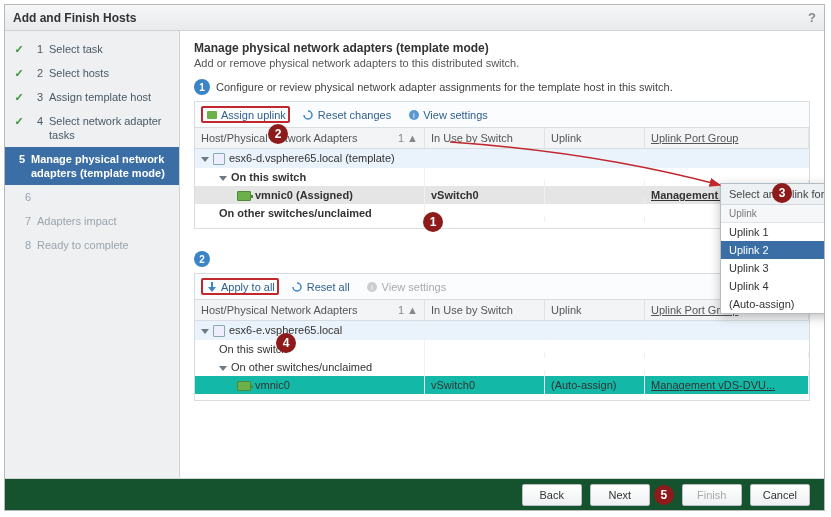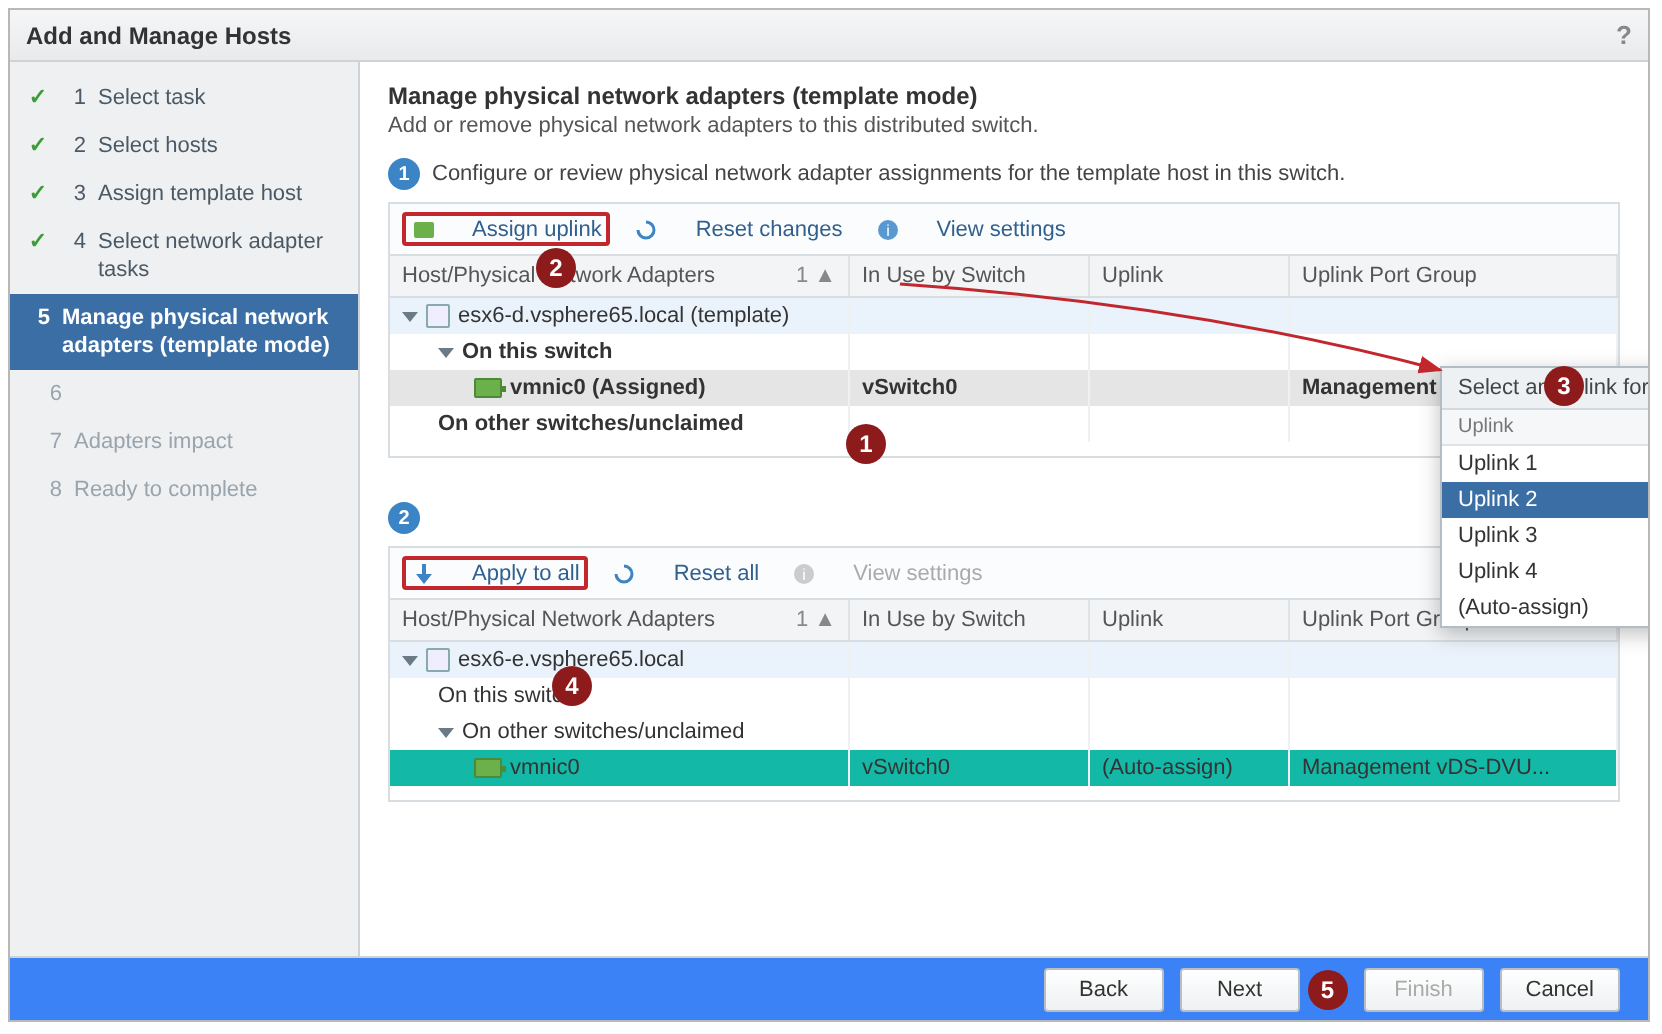--- a/index.html
+++ b/index.html
@@ -14,29 +14,29 @@
   .step .num { width: 12px; text-align: right; flex-shrink: 0; }
   .step .chk { color: #3a9d3a; font-weight: bold; width: 12px; display:inline-block; text-align:center; flex-shrink:0; }
   .step.sub { padding-left: 14px; color: #9aa4ad; }
   .step.sub .num { color: #9aa4ad; }
   .main { flex: 1; background: #fff; padding: 10px 14px; overflow: hidden; position: relative; }
   .main h2 { font-size: 12px; font-weight: bold; color: #333; margin-bottom: 2px; }
   .main .subtitle { font-size: 11px; color: #555; margin-bottom: 10px; }
   .stepline { display: flex; align-items: center; gap: 6px; margin: 10px 0 6px; font-size: 11px; color: #444; }
   .circnum { width: 16px; height: 16px; border-radius: 50%; background: #3b84c6; color: #fff; display: inline-flex; align-items: center; justify-content: center; font-size: 10px; font-weight: bold; }
   .toolbar { display: flex; align-items: center; gap: 8px; padding: 4px 6px; font-size: 11px; border: 1px solid #d8dde1; border-bottom: none; background: #fbfcfd; }
-  .toolbar-item { display: inline-flex; align-items: center; gap: 18px; padding: 2px 4px; cursor: pointer; color: #31608f; }
+  .toolbar-item { display: inline-flex; align-items: center; gap: 3px; padding: 2px 4px; cursor: pointer; color: #31608f; }
   .tb-icon { width: 13px; height: 13px; display: inline-flex; align-items: center; justify-content: center; }
   .tb-icon.green svg rect{fill:#6bb04a;} .tb-icon.blue svg path{stroke:#3b84c6;} .tb-icon.info svg circle{fill:#5a99d0;}
   .tb-icon.arrow svg path{fill:#3b84c6;}
   .grid-hdr { display: flex; background: #f2f4f6; border: 1px solid #d8dde1; font-size: 11px; color: #555; }
   .grid-hdr > div { padding: 4px 6px; border-right: 1px solid #e0e3e6; }
-  .col-a { width: 230px; } .col-b { width: 120px; } .col-c { width: 100px; } .col-d { flex:1; }
+  .col-a { width: 230px; } .col-b { width: 120px; } .col-c { width: 100px; } .col-d { flex:1;text-decoration:underline; }
   .grid-body { border: 1px solid #d8dde1; border-top: none; }
-  .grid-row { display: flex; font-size: 11px; color: #333; }
+  .grid-row { display: flex; font-size: 11px; color: #333; align-items: flex-end; }
   .grid-row > div { padding: 3px 6px; border-right: 1px solid #eef0f1; overflow:hidden; white-space:nowrap; text-overflow:ellipsis; }
   .grid-row.lv0 { background:#eaf3fb; }
   .grid-row.lv1 .col-a { padding-left: 24px; }
   .grid-row.lv2 .col-a { padding-left: 42px; }
   .grid-row.sel { background:#e5e5e5; }
   .grid-row.hl { background:#14b8a6; }
   .twisty { display:inline-block; width:0;height:0;border-left:4px solid transparent;border-right:4px solid transparent;border-top:5px solid #6b7a87;margin-right:4px;vertical-align:middle; }
   .nic-icon { display:inline-block;width:14px;height:10px;background:#6bb04a;border:1px solid #4c8a35;margin-right:4px;vertical-align:middle;border-radius:1px;position:relative; }
   .nic-icon::after{content:'';position:absolute;right:-3px;top:3px;width:3px;height:3px;background:#4c8a35;}
   .host-icon { display:inline-block;width:12px;height:12px;background:#eef;border:1px solid #8aa;margin-right:4px;vertical-align:middle;border-radius:1px; }
@@ -44,30 +44,30 @@
   .red-box { border: 2px solid #c1272d; border-radius: 2px; padding: 0 2px; }
   .popup { position:absolute; left: 540px; top: 152px; width: 245px; background:#fff; border:1px solid #b4bdc4; box-shadow:0 3px 10px rgba(0,0,0,.25); z-index:5; }
   .popup-title { background:#eef1f3;padding:4px 8px;font-size:11px;color:#444;border-bottom:1px solid #d3d8dc;}
   .popup-hdr { display:flex;background:#f6f7f8;font-size:10px;color:#777;border-bottom:1px solid #e0e3e6;}
   .popup-hdr>div{padding:3px 8px;} .pc-a{width:140px;}
   .popup-row{display:flex;font-size:11px;color:#333;}
   .popup-row>div{padding:3px 8px;}
   .popup-row.sel{background:#3b6ea5;color:#fff;}
   .annot { position:absolute; width:20px;height:20px;border-radius:50%;background:#8e1b1b;color:#fff;display:flex;align-items:center;justify-content:center;font-weight:bold;font-size:12px;z-index:10;}
   .arrow-svg{position:absolute;left:265px;top:106px;width:300px;height:60px;z-index:8;pointer-events:none;}
-  .footer { height: 32px; border-top: 1px solid #cfd3d6; background:#3b82f6; display:flex; align-items:center; justify-content:flex-end; gap:8px; padding:0 14px; position:absolute; bottom:0; left:0; right:0;}
+  .footer { height: 32px; border-top: 1px solid #cfd3d6; background:#14532d; display:flex; align-items:center; justify-content:flex-end; gap:8px; padding:0 14px; position:absolute; bottom:0; left:0; right:0;}
   .btn { min-width:60px;padding:4px 12px;border:1px solid #b8bec3;border-radius:2px;background:linear-gradient(#fff,#eef0f2);font-size:11px;color:#333;cursor:pointer;}
   .btn.disabled{color:#aaa;cursor:default;}
 </style>
 </head>
 <body>
 
 <div class="dialog">
   <div class="titlebar">
-    <span>Add and Manage Hosts</span>
+    <span>Add and Finish Hosts</span>
     <span class="help">?</span>
   </div>
 
   <div class="body">
 
     <div class="sidebar">
       <div class="step">
         <span class="chk">✓</span>
         <span class="num">1</span>
         <span>Select task</span>

